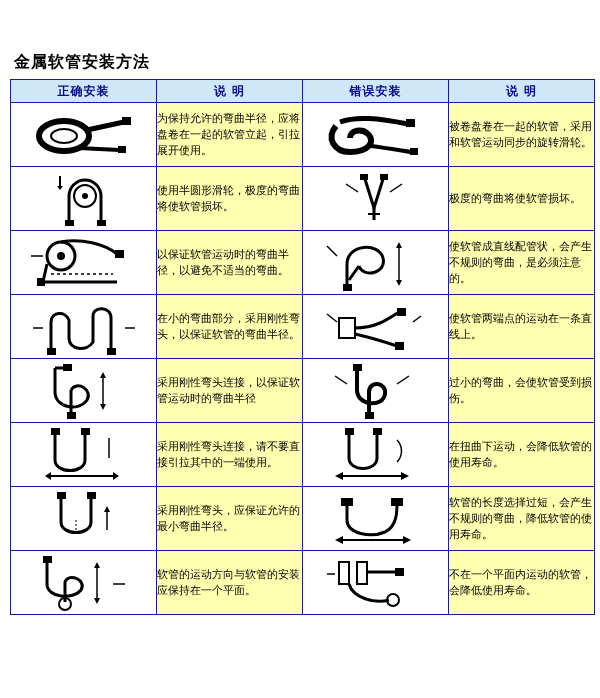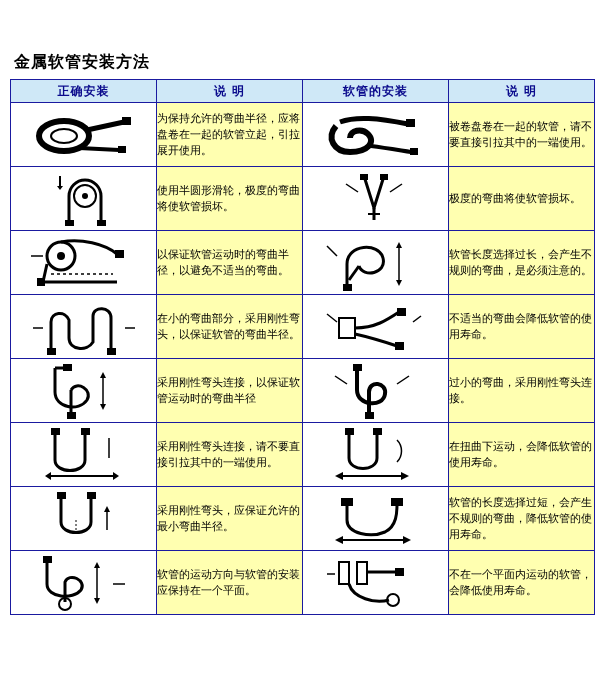--- a/index.html
+++ b/index.html
@@ -80,21 +80,21 @@
 <body>
 
 <div class="page">
   <div class="page-title">金属软管安装方法</div>
 
   <table class="main">
     <thead>
       <tr>
         <th class="col-img">正确安装</th>
         <th class="col-txt">说    明</th>
-        <th class="col-img">软管的安装</th>
+        <th class="col-img">错误安装</th>
         <th class="col-txt">说    明</th>
       </tr>
     </thead>
     <tbody>
 
       <tr>
         <td class="imgcell">
           <svg class="drawing" width="120" height="58" viewBox="0 0 120 58">
             <ellipse cx="40" cy="30" rx="25" ry="15" fill="none" stroke="#000" stroke-width="6"></ellipse>
             <ellipse cx="40" cy="30" rx="13" ry="7" fill="#fff" stroke="#000" stroke-width="2"></ellipse>
@@ -107,21 +107,21 @@
         <td class="txtcell">为保持允许的弯曲半径，应将盘卷在一起的软管立起，引拉展开使用。</td>
         <td class="imgcell">
           <svg class="drawing" width="120" height="58" viewBox="0 0 120 58">
             <path d="M20 20 C10 32 18 46 34 46 C52 46 60 36 52 28 C46 22 34 24 34 32" fill="none" stroke="#000" stroke-width="6"></path>
             <path d="M24 16 C40 10 62 12 92 18" fill="none" stroke="#000" stroke-width="5"></path>
             <rect x="90" y="13" width="9" height="8" fill="#000"></rect>
             <path d="M55 40 C70 42 82 44 95 46" fill="none" stroke="#000" stroke-width="4"></path>
             <rect x="94" y="42" width="8" height="7" fill="#000"></rect>
           </svg>
         </td>
-        <td class="txtcell">被卷盘卷在一起的软管，请不要直接引拉其中的一端使用。</td>
+        <td class="txtcell">被卷盘卷在一起的软管，采用和软管运动同步的旋转滑轮。</td>
       </tr>
 
       <tr>
         <td class="imgcell">
           <svg class="drawing" width="120" height="58" viewBox="0 0 120 58">
             <path d="M45 52 L45 26 A16 16 0 0 1 77 26 L77 52" fill="none" stroke="#000" stroke-width="3"></path>
             <circle cx="61" cy="26" r="11" fill="none" stroke="#000" stroke-width="2"></circle>
             <circle cx="61" cy="26" r="3" fill="#000"></circle>
             <rect x="41" y="50" width="9" height="6" fill="#000"></rect>
             <rect x="73" y="50" width="9" height="6" fill="#000"></rect>
@@ -162,21 +162,21 @@
           <svg class="drawing" width="126" height="58" viewBox="0 0 126 58">
             <path d="M34 52 L34 30 C34 10 66 8 70 24 C74 40 50 44 46 32" fill="none" stroke="#000" stroke-width="3"></path>
             <rect x="30" y="50" width="9" height="7" fill="#000"></rect>
             <path d="M46 32 L36 46" stroke="#000" stroke-width="3" fill="none"></path>
             <path d="M86 10 L86 50" stroke="#000" stroke-width="1.5"></path>
             <path d="M83 14 L86 8 L89 14" fill="#000"></path>
             <path d="M83 46 L86 52 L89 46" fill="#000"></path>
             <path d="M14 12 L24 22" stroke="#000" stroke-width="1.5"></path>
           </svg>
         </td>
-        <td class="txtcell">软管长度选择过长，会产生不规则的弯曲，是必须注意的。</td>
+        <td class="txtcell">使软管成直线配管状，会产生不规则的弯曲，是必须注意的。</td>
       </tr>
 
       <tr>
         <td class="imgcell">
           <svg class="drawing" width="126" height="58" viewBox="0 0 126 58">
             <path d="M30 52 L30 24 C30 14 44 12 48 22 L48 40" fill="none" stroke="#000" stroke-width="3"></path>
             <rect x="26" y="50" width="9" height="7" fill="#000"></rect>
             <path d="M48 40 C48 52 66 54 72 44 L72 18" fill="none" stroke="#000" stroke-width="3"></path>
             <path d="M72 18 C72 8 90 8 90 20 L90 52" fill="none" stroke="#000" stroke-width="3"></path>
             <rect x="86" y="50" width="9" height="7" fill="#000"></rect>
@@ -189,21 +189,21 @@
           <svg class="drawing" width="126" height="58" viewBox="0 0 126 58">
             <rect x="26" y="20" width="16" height="20" fill="none" stroke="#000" stroke-width="2"></rect>
             <path d="M42 30 C62 30 74 22 86 14" fill="none" stroke="#000" stroke-width="3"></path>
             <rect x="84" y="10" width="9" height="8" fill="#000"></rect>
             <path d="M42 36 C60 40 72 44 84 48" fill="none" stroke="#000" stroke-width="3"></path>
             <rect x="82" y="44" width="9" height="8" fill="#000"></rect>
             <path d="M14 16 L24 24" stroke="#000" stroke-width="1.5"></path>
             <path d="M100 24 L108 18" stroke="#000" stroke-width="1.5"></path>
           </svg>
         </td>
-        <td class="txtcell">不适当的弯曲会降低软管的使用寿命。</td>
+        <td class="txtcell">使软管两端点的运动在一条直线上。</td>
       </tr>
 
       <tr>
         <td class="imgcell">
           <svg class="drawing" width="126" height="58" viewBox="0 0 126 58">
             <path d="M34 6 L34 30 C34 46 58 50 66 38 C72 28 56 18 50 28" fill="none" stroke="#000" stroke-width="3"></path>
             <path d="M34 6 L44 6" stroke="#000" stroke-width="3"></path>
             <rect x="42" y="2" width="9" height="7" fill="#000"></rect>
             <path d="M50 28 L50 52" fill="none" stroke="#000" stroke-width="3"></path>
             <rect x="46" y="50" width="9" height="7" fill="#000"></rect>
@@ -215,21 +215,21 @@
         <td class="txtcell">采用刚性弯头连接，以保证软管运动时的弯曲半径</td>
         <td class="imgcell">
           <svg class="drawing" width="126" height="58" viewBox="0 0 126 58">
             <path d="M44 6 L44 28 C44 44 70 46 72 32 C74 20 56 18 56 30 L56 52" fill="none" stroke="#000" stroke-width="4"></path>
             <rect x="40" y="2" width="9" height="7" fill="#000"></rect>
             <rect x="52" y="50" width="9" height="7" fill="#000"></rect>
             <path d="M22 14 L34 22" stroke="#000" stroke-width="1.5"></path>
             <path d="M96 14 L84 22" stroke="#000" stroke-width="1.5"></path>
           </svg>
         </td>
-        <td class="txtcell">过小的弯曲，采用刚性弯头连接。</td>
+        <td class="txtcell">过小的弯曲，会使软管受到损伤。</td>
       </tr>
 
       <tr>
         <td class="imgcell">
           <svg class="drawing" width="126" height="58" viewBox="0 0 126 58">
             <path d="M34 6 L34 34 C34 48 64 48 64 34 L64 6" fill="none" stroke="#000" stroke-width="3"></path>
             <rect x="30" y="2" width="9" height="7" fill="#000"></rect>
             <rect x="60" y="2" width="9" height="7" fill="#000"></rect>
             <path d="M26 50 L96 50" stroke="#000" stroke-width="2"></path>
             <path d="M30 46 L24 50 L30 54" fill="#000"></path>

